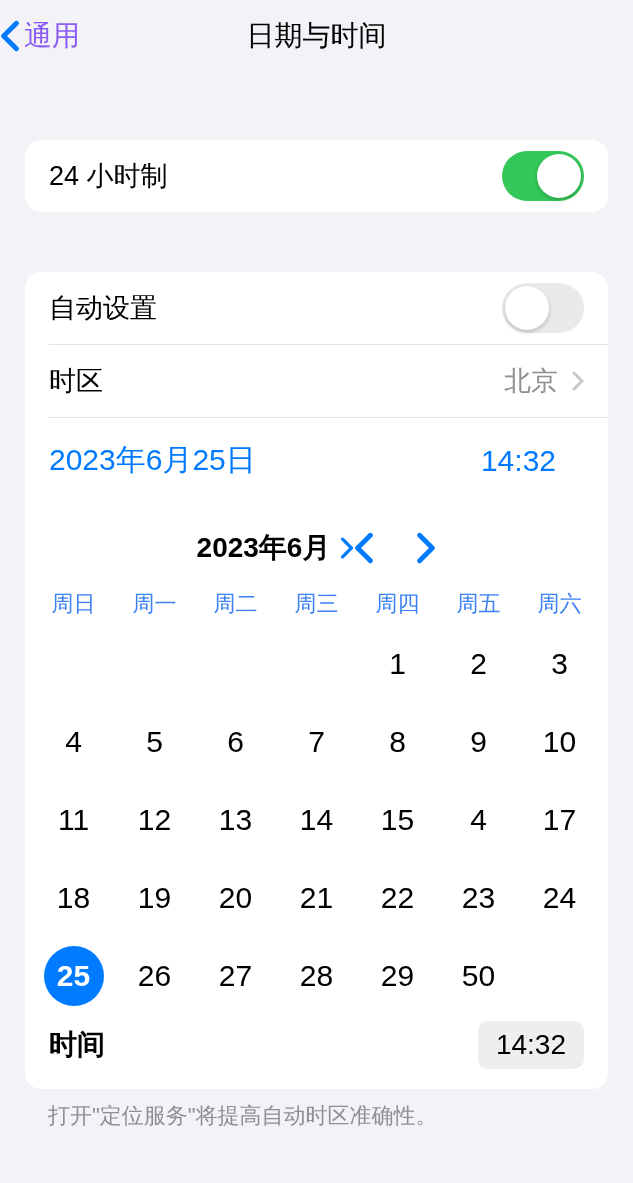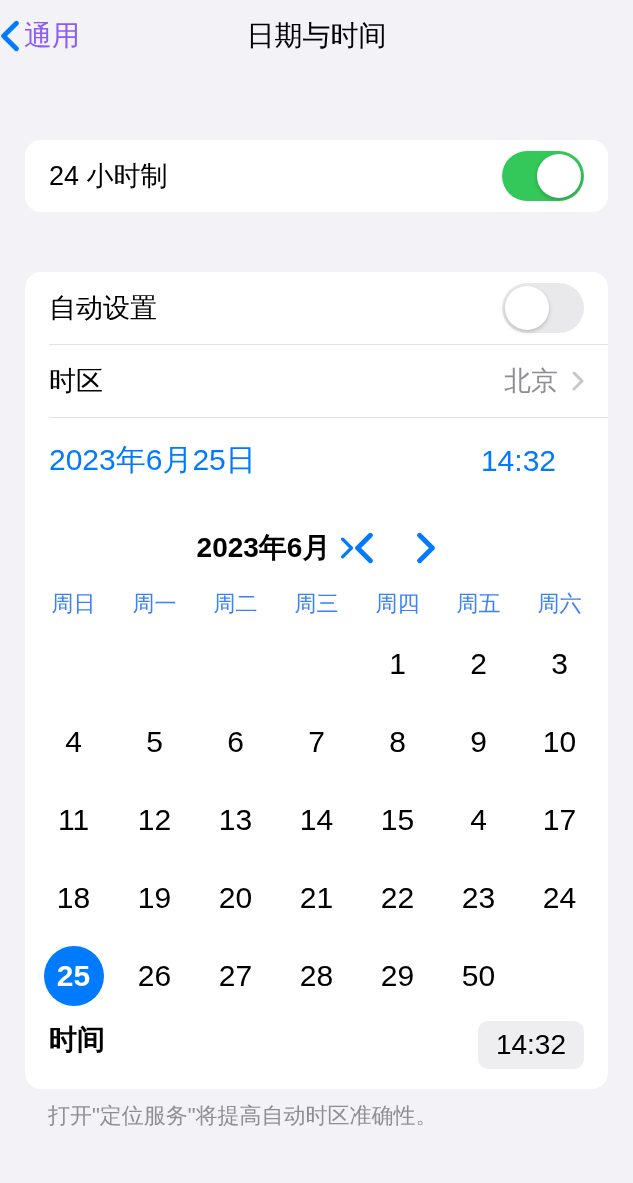--- a/index.html
+++ b/index.html
@@ -180,21 +180,21 @@
       justify-content: center;
       border-radius: 50%;
     }
     .cal-day-selected {
       background: #007aff;
       color: #ffffff;
       font-weight: 600;
     }
     .time-row {
       display: flex;
-      align-items: flex-start;
+      align-items: center;
       justify-content: space-between;
       padding: 6px 24px 20px;
     }
     .time-label {
       font-size: 28px;
       font-weight: 600;
       color: #000;
     }
     .time-pill {
       background: #eeeef0;

